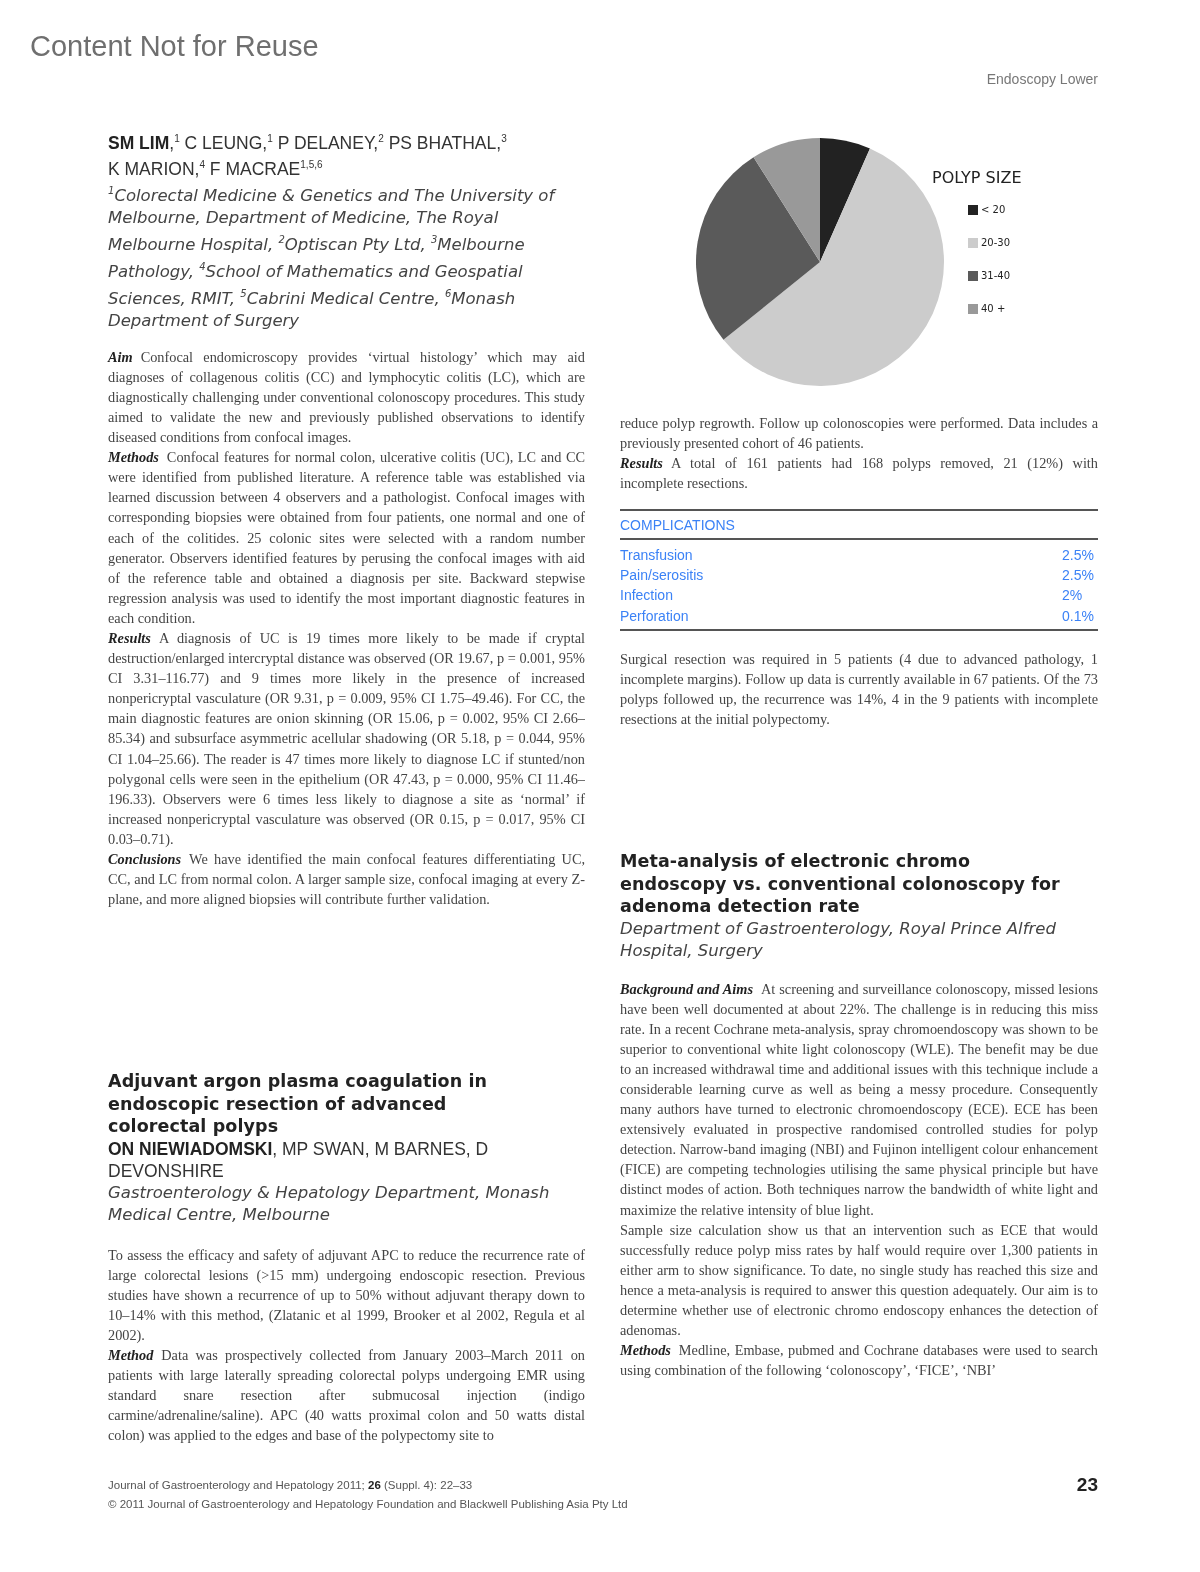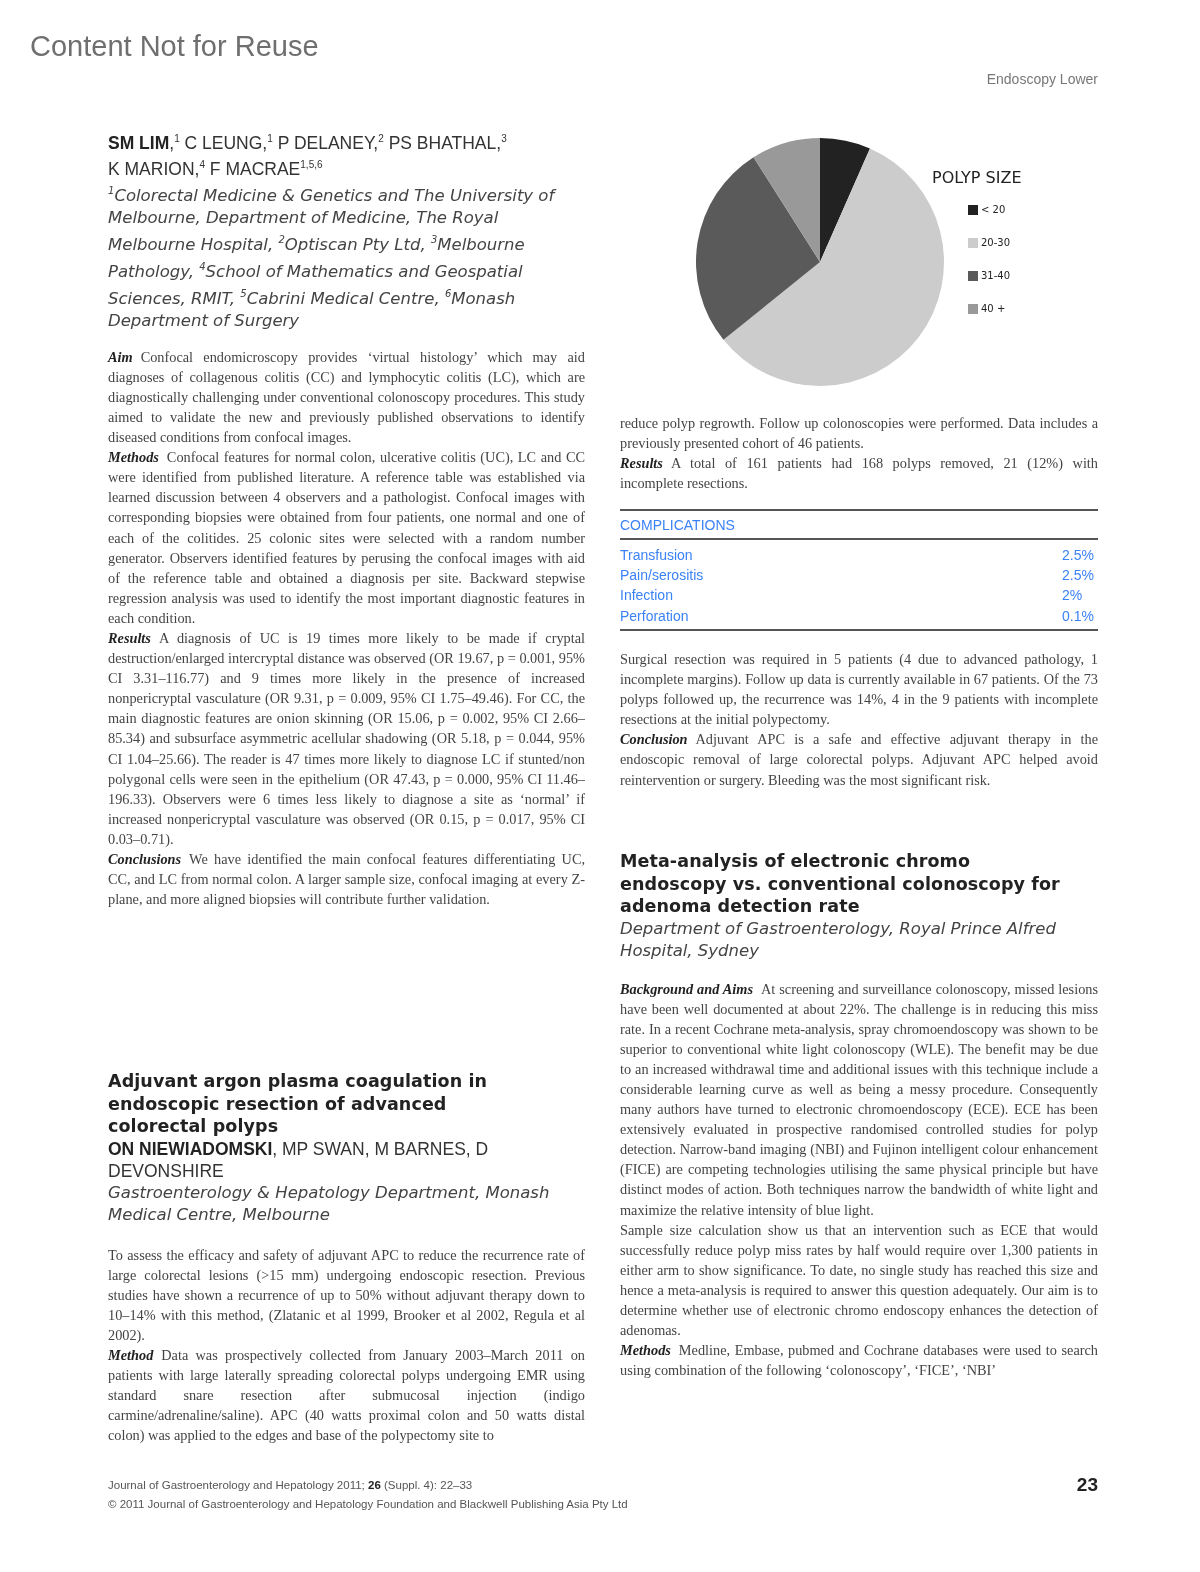--- a/index.html
+++ b/index.html
@@ -122,25 +122,24 @@
           <span class="v">2%</span>
         </div>
       <div class="tbl-row">
           <span>Perforation</span>
           <span class="v">0.1%</span>
         </div>
     </div>
   </div>
 
   <p class="body" style="margin-top:18px;">Surgical resection was required in 5 patients (4 due to advanced pathology, 1 incomplete margins). Follow up data is currently available in 67 patients. Of the 73 polyps followed up, the recurrence was 14%, 4 in the 9 patients with incomplete resections at the initial polypectomy.</p>
-  <p class="body"><span class="lbl">Conclusion</span><span>Adjuvant APC is a safe and effective adjuvant therapy in the endoscopic removal of large colorectal polyps. Adjuvant APC helped avoid reintervention or surgery. Bleeding was the most significant risk.</span></p>
 
   <section style="position:absolute; top:750px; left:0; width:478px;">
     <h2 class="title" style="width:460px;">Meta-analysis of electronic chromo endoscopy vs. conventional colonoscopy for adenoma detection rate</h2>
-    <p class="affil">Department of Gastroenterology, Royal Prince Alfred Hospital, Sydney</p>
+    <p class="affil">Department of Gastroenterology, Royal Prince Alfred Hospital, Surgery</p>
     <div class="gap1" style="height:16px"></div>
     <p class="body"><span class="lbl">Background and Aims</span><span>At screening and surveillance colonoscopy, missed lesions have been well documented at about 22%. The challenge is in reducing this miss rate. In a recent Cochrane meta-analysis, spray chromoendoscopy was shown to be superior to conventional white light colonoscopy (WLE). The benefit may be due to an increased withdrawal time and additional issues with this technique include a considerable learning curve as well as being a messy procedure. Consequently many authors have turned to electronic chromoendoscopy (ECE). ECE has been extensively evaluated in prospective randomised controlled studies for polyp detection. Narrow-band imaging (NBI) and Fujinon intelligent colour enhancement (FICE) are competing technologies utilising the same physical principle but have distinct modes of action. Both techniques narrow the bandwidth of white light and maximize the relative intensity of blue light.</span></p>
     <p class="body">Sample size calculation show us that an intervention such as ECE that would successfully reduce polyp miss rates by half would require over 1,300 patients in either arm to show significance. To date, no single study has reached this size and hence a meta-analysis is required to answer this question adequately. Our aim is to determine whether use of electronic chromo endoscopy enhances the detection of adenomas.</p>
     <p class="body"><span class="lbl">Methods</span><span>Medline, Embase, pubmed and Cochrane databases were used to search using combination of the following ‘colonoscopy’, ‘FICE’, ‘NBI’</span></p>
   </section>
 </div>
 
 <div class="footer">
   <div class="footer-line"><span>Journal of Gastroenterology and Hepatology 2011; </span><b>26</b><span> (Suppl. 4): 22–33</span></div>
   <div class="footer-line">© 2011 Journal of Gastroenterology and Hepatology Foundation and Blackwell Publishing Asia Pty Ltd</div>

